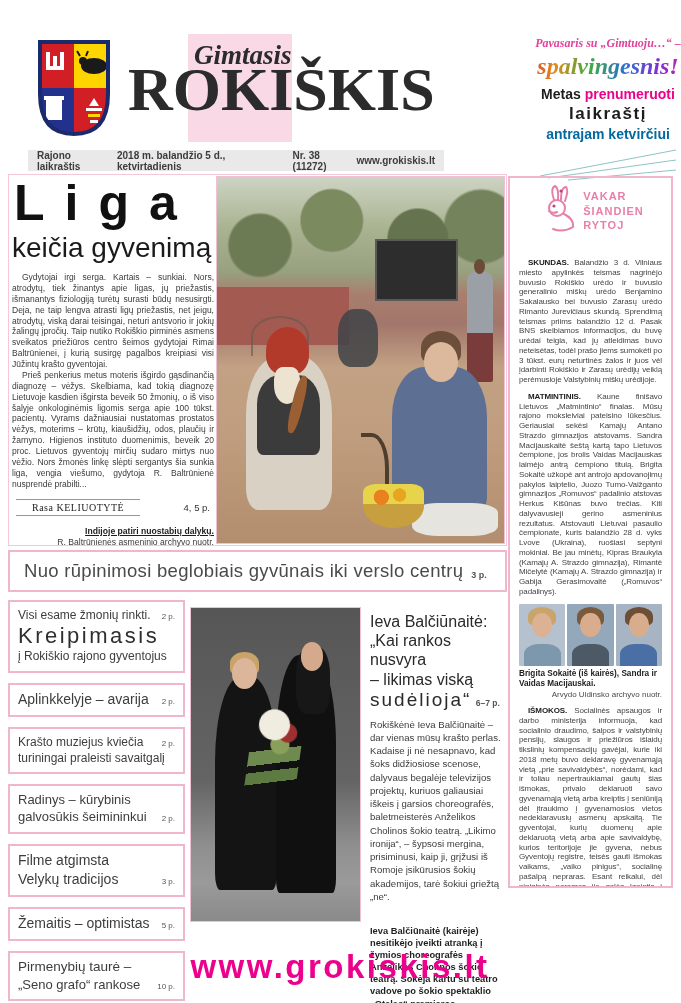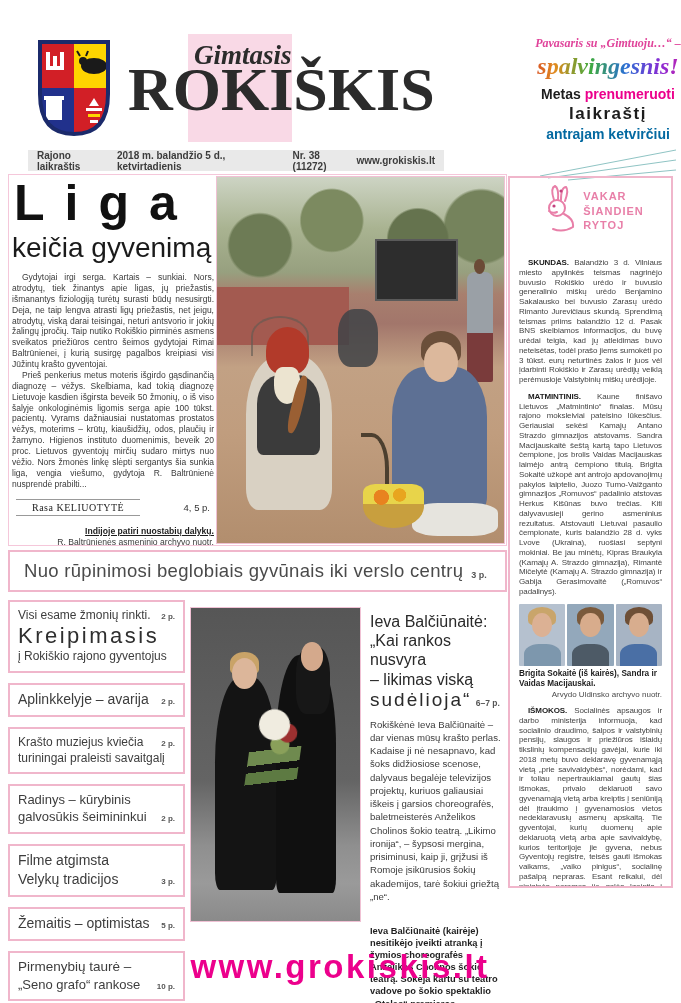--- a/index.html
+++ b/index.html
@@ -72,21 +72,21 @@
   .banner { position:absolute; left:8px; top:550px; width:499px; height:42px; border:2px solid #f0b6cb;
             display:flex; align-items:center; padding-left:14px; }
   .banner-text { font-size:18.5px; color:#4a4a4a; letter-spacing:0.3px; }
   .banner-page { font-size:9px; font-weight:bold; color:#555; margin-left:8px; margin-top:8px; }
 
   
   .teasers { position:absolute; left:8px; top:600px; width:177px; }
   .tz { border:2px solid #f0b6cb; padding:5px 8px 6px; margin-bottom:10px; overflow:hidden; }
   .tz-line { font-size:12px; color:#3d3d3d; white-space:nowrap; line-height:1.35; }
   .tz-row { display:flex; align-items:baseline; justify-content:space-between; }
-  .tz-page { font-size:8px; font-weight:bold; color:#555; flex:none; margin-left:4px; }
+  .tz-page { font-size:8px; font-weight:normal; color:#555; flex:none; margin-left:4px; }
   .tz-big { font-size:22px; letter-spacing:2.5px; color:#2f2f2f; white-space:nowrap; line-height:1.15; }
 
   
   .photo2 { position:absolute; left:190px; top:607px; width:171px; height:315px; border:1px solid #f0c1d4; overflow:hidden;
             background:linear-gradient(180deg,#565656 0%,#646464 55%,#8f8f8f 76%,#9a9a9a 88%,#8a8a8a 100%); }
   .ph2-f1 { position:absolute; left:14%; bottom:10%; width:37%; height:68%; background:#141414; border-radius:40% 40% 8% 8%; }
   .ph2-h1 { position:absolute; left:24%; bottom:74%; width:15%; height:10%; background:#dcb69a; border-radius:50%; }
   .ph2-hair1 { position:absolute; left:23%; bottom:79%; width:17%; height:7%; background:#c9a368; border-radius:50% 50% 20% 20%; }
   .ph2-f2 { position:absolute; right:14%; bottom:9%; width:36%; height:76%; background:#101010; border-radius:38% 38% 6% 6%; }
   .ph2-hair2 { position:absolute; right:18%; bottom:66%; width:20%; height:22%; background:#171717; border-radius:40% 40% 30% 30%; }

